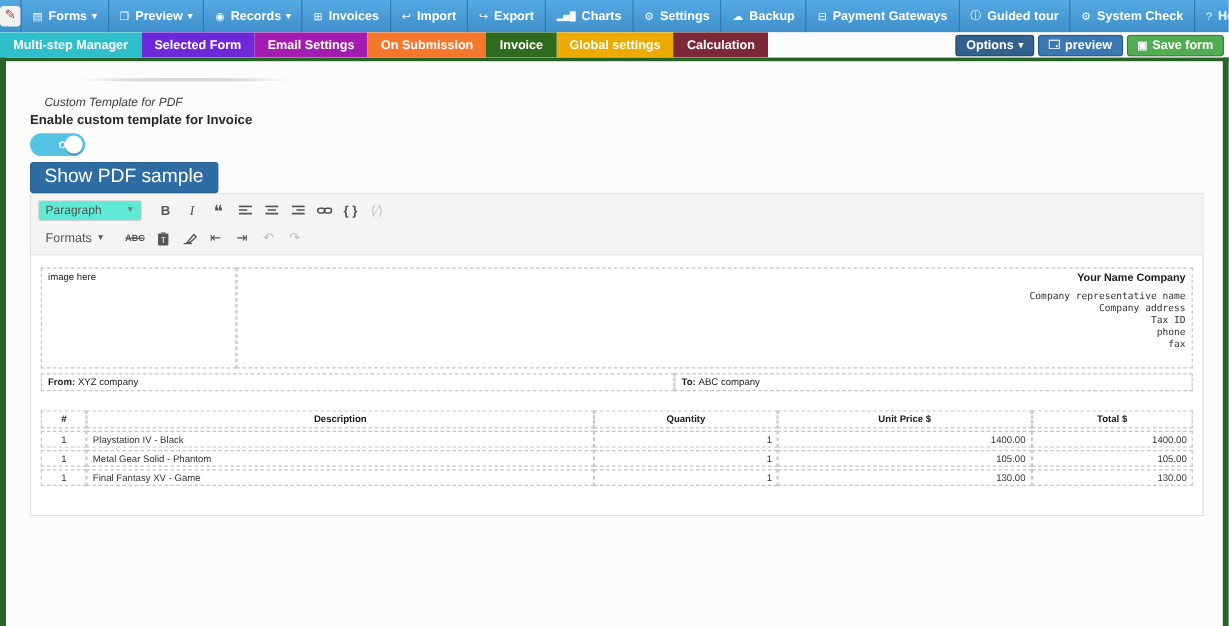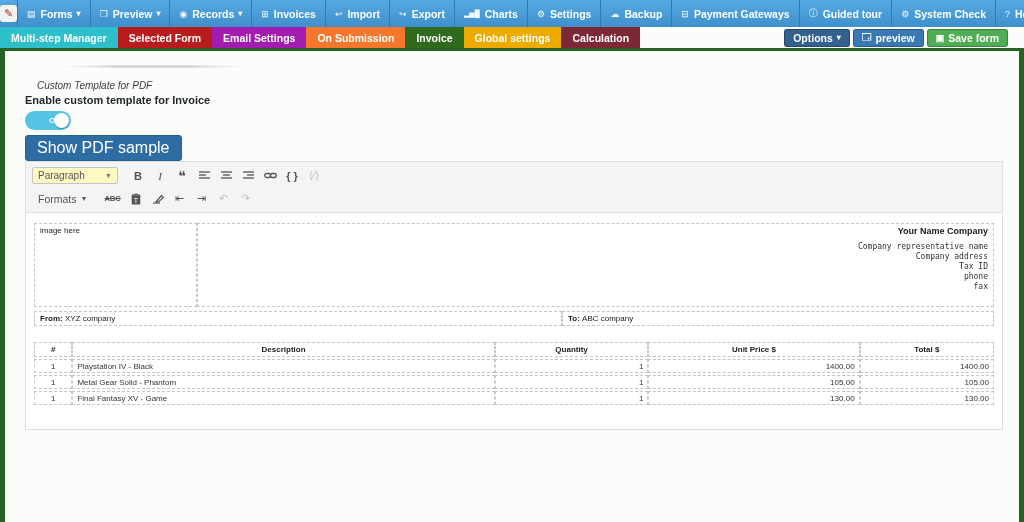--- a/index.html
+++ b/index.html
@@ -17,21 +17,21 @@
   .tb-item { display:flex; align-items:center; padding:0 9px; color:#fff;
              font-size:10.5px; font-weight:bold; border-right:1px solid #2f7cb5;
              white-space:nowrap; cursor:pointer; }
   .tb-item .ico { margin-right:5px; font-size:9px; font-weight:normal; opacity:.95; }
   .tb-item .caret { margin-left:4px; font-size:8px; }
 
   
   .tabbar { height:21px; flex:0 0 21px; display:flex; align-items:stretch; background:#fbfdfb; }
   .tab { display:flex; align-items:center; padding:0 11px; color:#fff; font-size:10.5px;
          font-weight:bold; cursor:pointer; white-space:nowrap; }
-  .tab-actions { margin-left:auto; display:flex; align-items:center; gap:3px; padding-right:16px; }
+  .tab-actions { margin-left:auto; display:flex; align-items:center; gap:3px; padding-right:4px; }
   .act-btn { display:flex; align-items:center; gap:4px; height:18px; padding:0 8px;
              border-radius:3px; color:#fff; font-size:10.5px; font-weight:bold; cursor:pointer;
              border:1px solid rgba(0,0,0,.25); }
 
   
   .content { flex:1; border:5px solid #276327; border-top-width:3px; border-bottom:0;
              background:#fcfcfa; padding:0 16px 0 20px; overflow:hidden; position:relative; }
   .divider-smudge { margin:14px 0 0 34px; width:190px; height:3px; border-radius:50%;
                     background:linear-gradient(90deg,transparent,#d9d9d9 30%,#d9d9d9 70%,transparent); }
   .sec-title { margin:12px 0 0 12px; font-size:10px; font-style:italic; color:#3c3c3c; }
@@ -58,21 +58,21 @@
   .vt { font-size:10px; padding:3px 9px; border:1px solid #dcdcdc; border-bottom:none;
         border-radius:2px 2px 0 0; cursor:pointer; }
   .vt.active { background:#f4f4f4; color:#555; }
   .vt.inactive { background:#e8e8e8; color:#777; }
 
   
   .editor { border:1px solid #dedede; background:#fff; }
   .mce-toolbar { background:#f4f4f4; border-bottom:1px solid #e2e2e2; padding:2px 6px; }
   .mce-row { display:flex; align-items:center; height:23px; gap:2px; }
   .mce-select { display:flex; align-items:center; justify-content:space-between; width:86px;
-                height:17px; background:#fef9c3; border:1px solid #c5c5c5; border-radius:2px;
+                height:17px; background:#5eead4; border:1px solid #c5c5c5; border-radius:2px;
                 font-size:10px; color:#555; padding:0 5px; margin-right:8px; cursor:pointer; }
   .mce-select .caret { font-size:7px; color:#777; }
   .mce-btn { min-width:20px; height:19px; display:flex; align-items:center; justify-content:center;
              color:#555; font-size:11px; cursor:pointer; border-radius:2px; padding:0 3px; }
   .mce-btn.disabled { color:#c0c0c0; }
   .mce-btn svg { display:block; }
   .formats { width:auto; padding:0 6px; background:none; border:none; font-weight:normal;
              font-size:10.5px; color:#555; display:flex; gap:4px; align-items:center; margin-right:6px; cursor:pointer;}
   .strike-abc { font-size:7.5px; font-weight:bold; text-decoration:line-through; letter-spacing:0; }
 
@@ -161,21 +161,21 @@
       <span>Help</span>
 
     </div>
 
   </div>
 
   <div class="tabbar">
     <div class="tab" style="background: rgb(46, 191, 202);">
         <span>Multi-step Manager</span>
       </div>
-    <div class="tab" style="background: #b91c1c;">
+    <div class="tab" style="background: #6d28d9;">
         <span>Selected Form</span>
       </div>
     <div class="tab" style="background: #a21caf;">
         <span>Email Settings</span>
       </div>
     <div class="tab" style="background: rgb(244, 119, 44);">
         <span>On Submission</span>
       </div>
     <div class="tab" style="background: rgb(46, 107, 30);">
         <span>Invoice</span>

